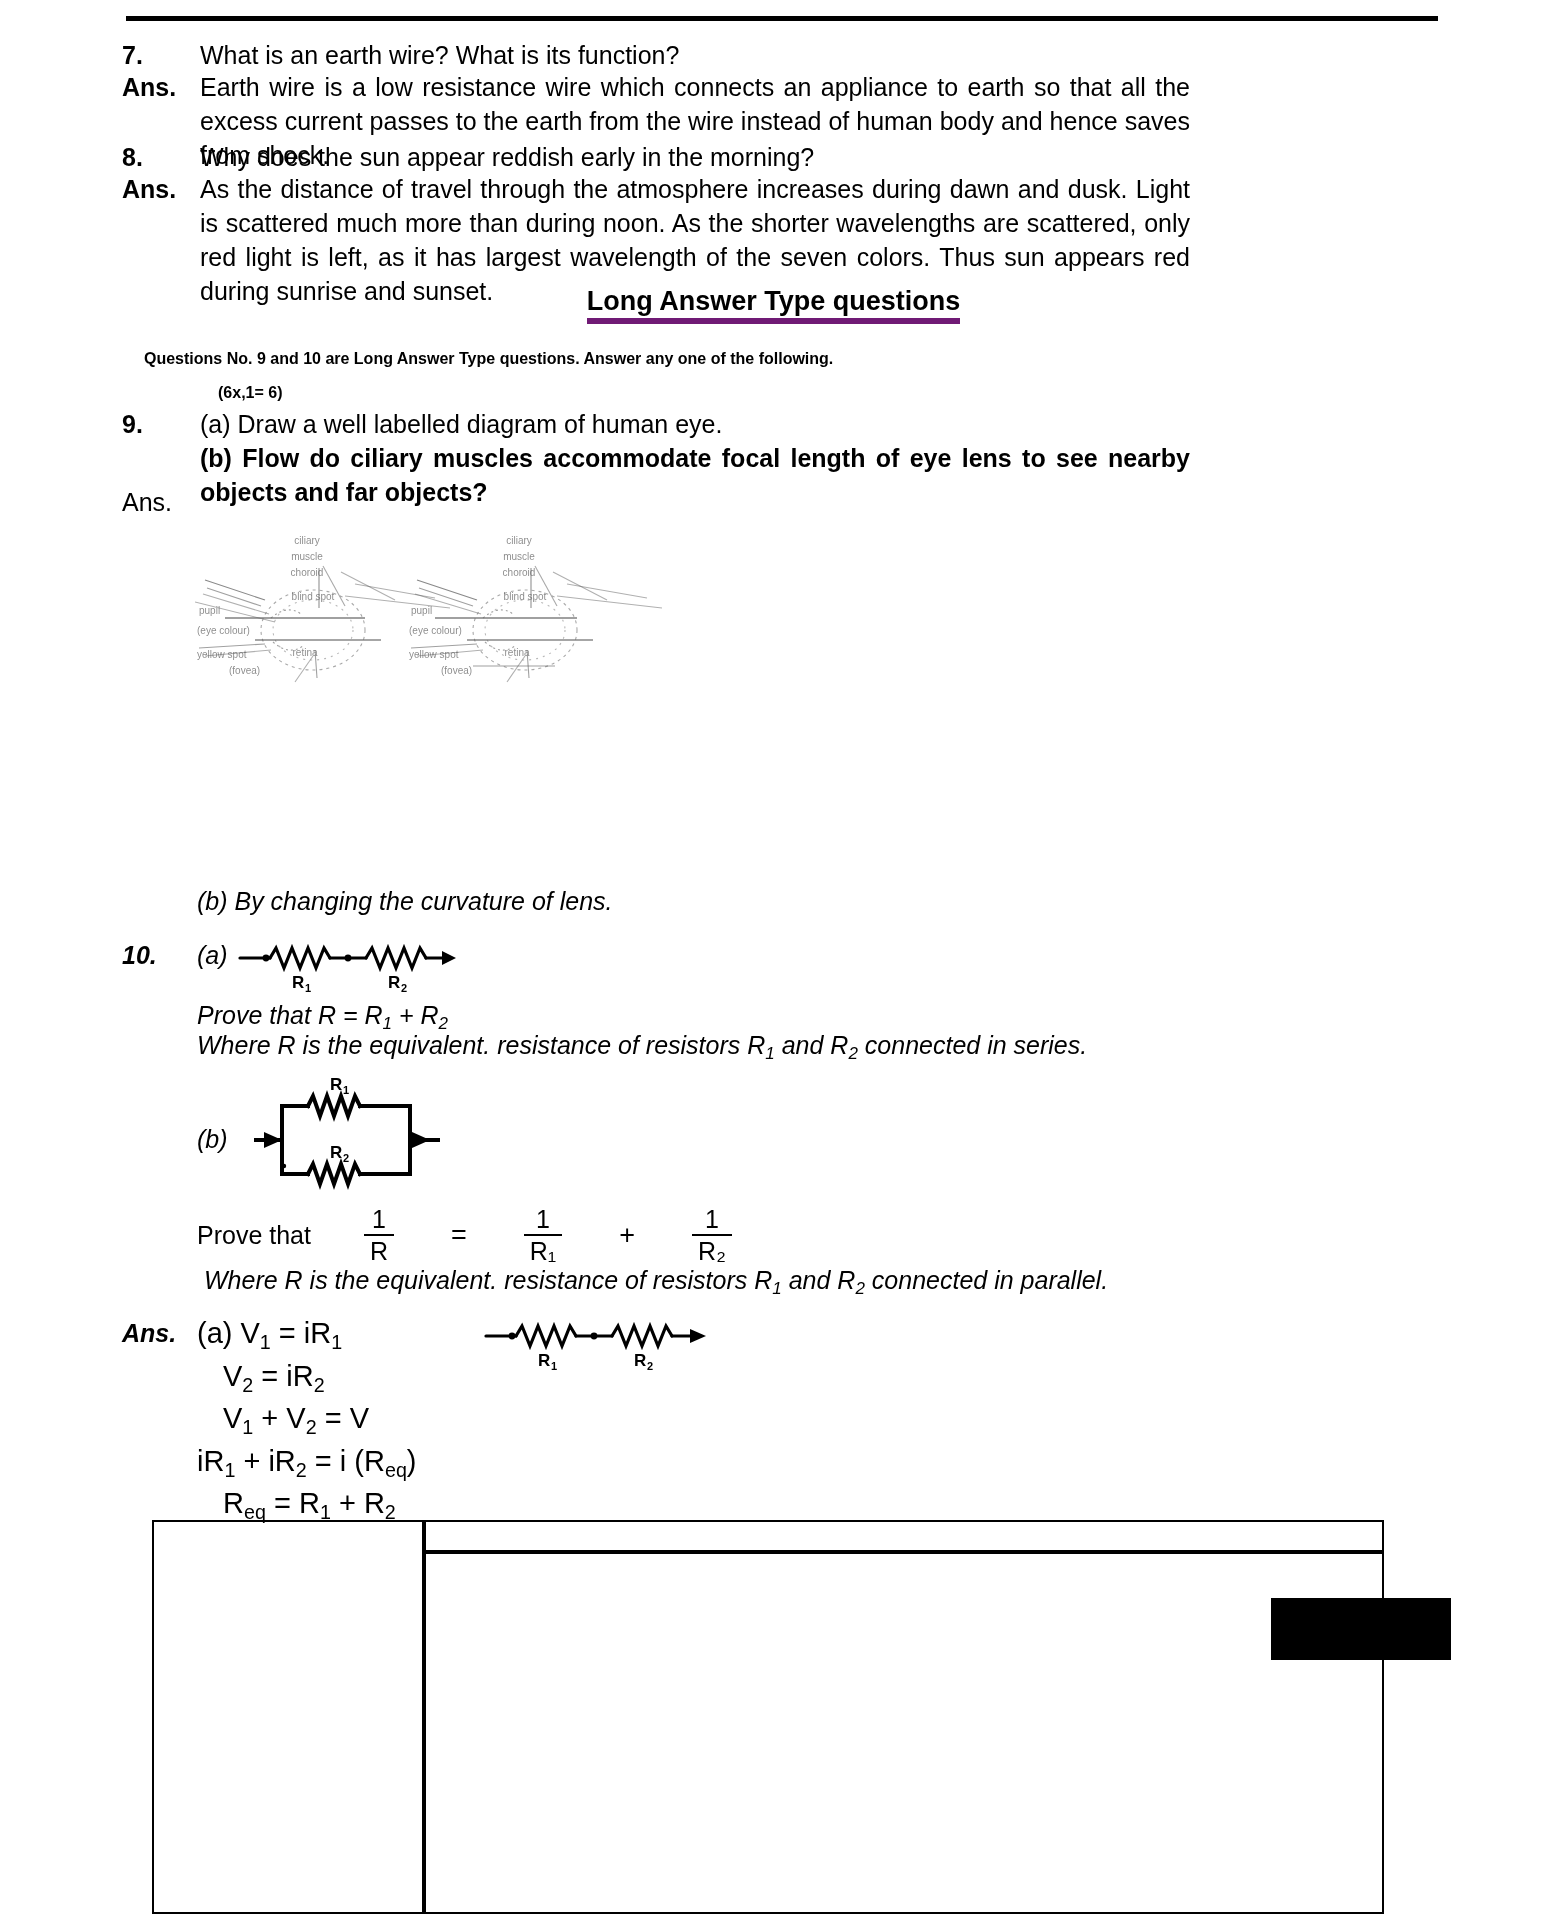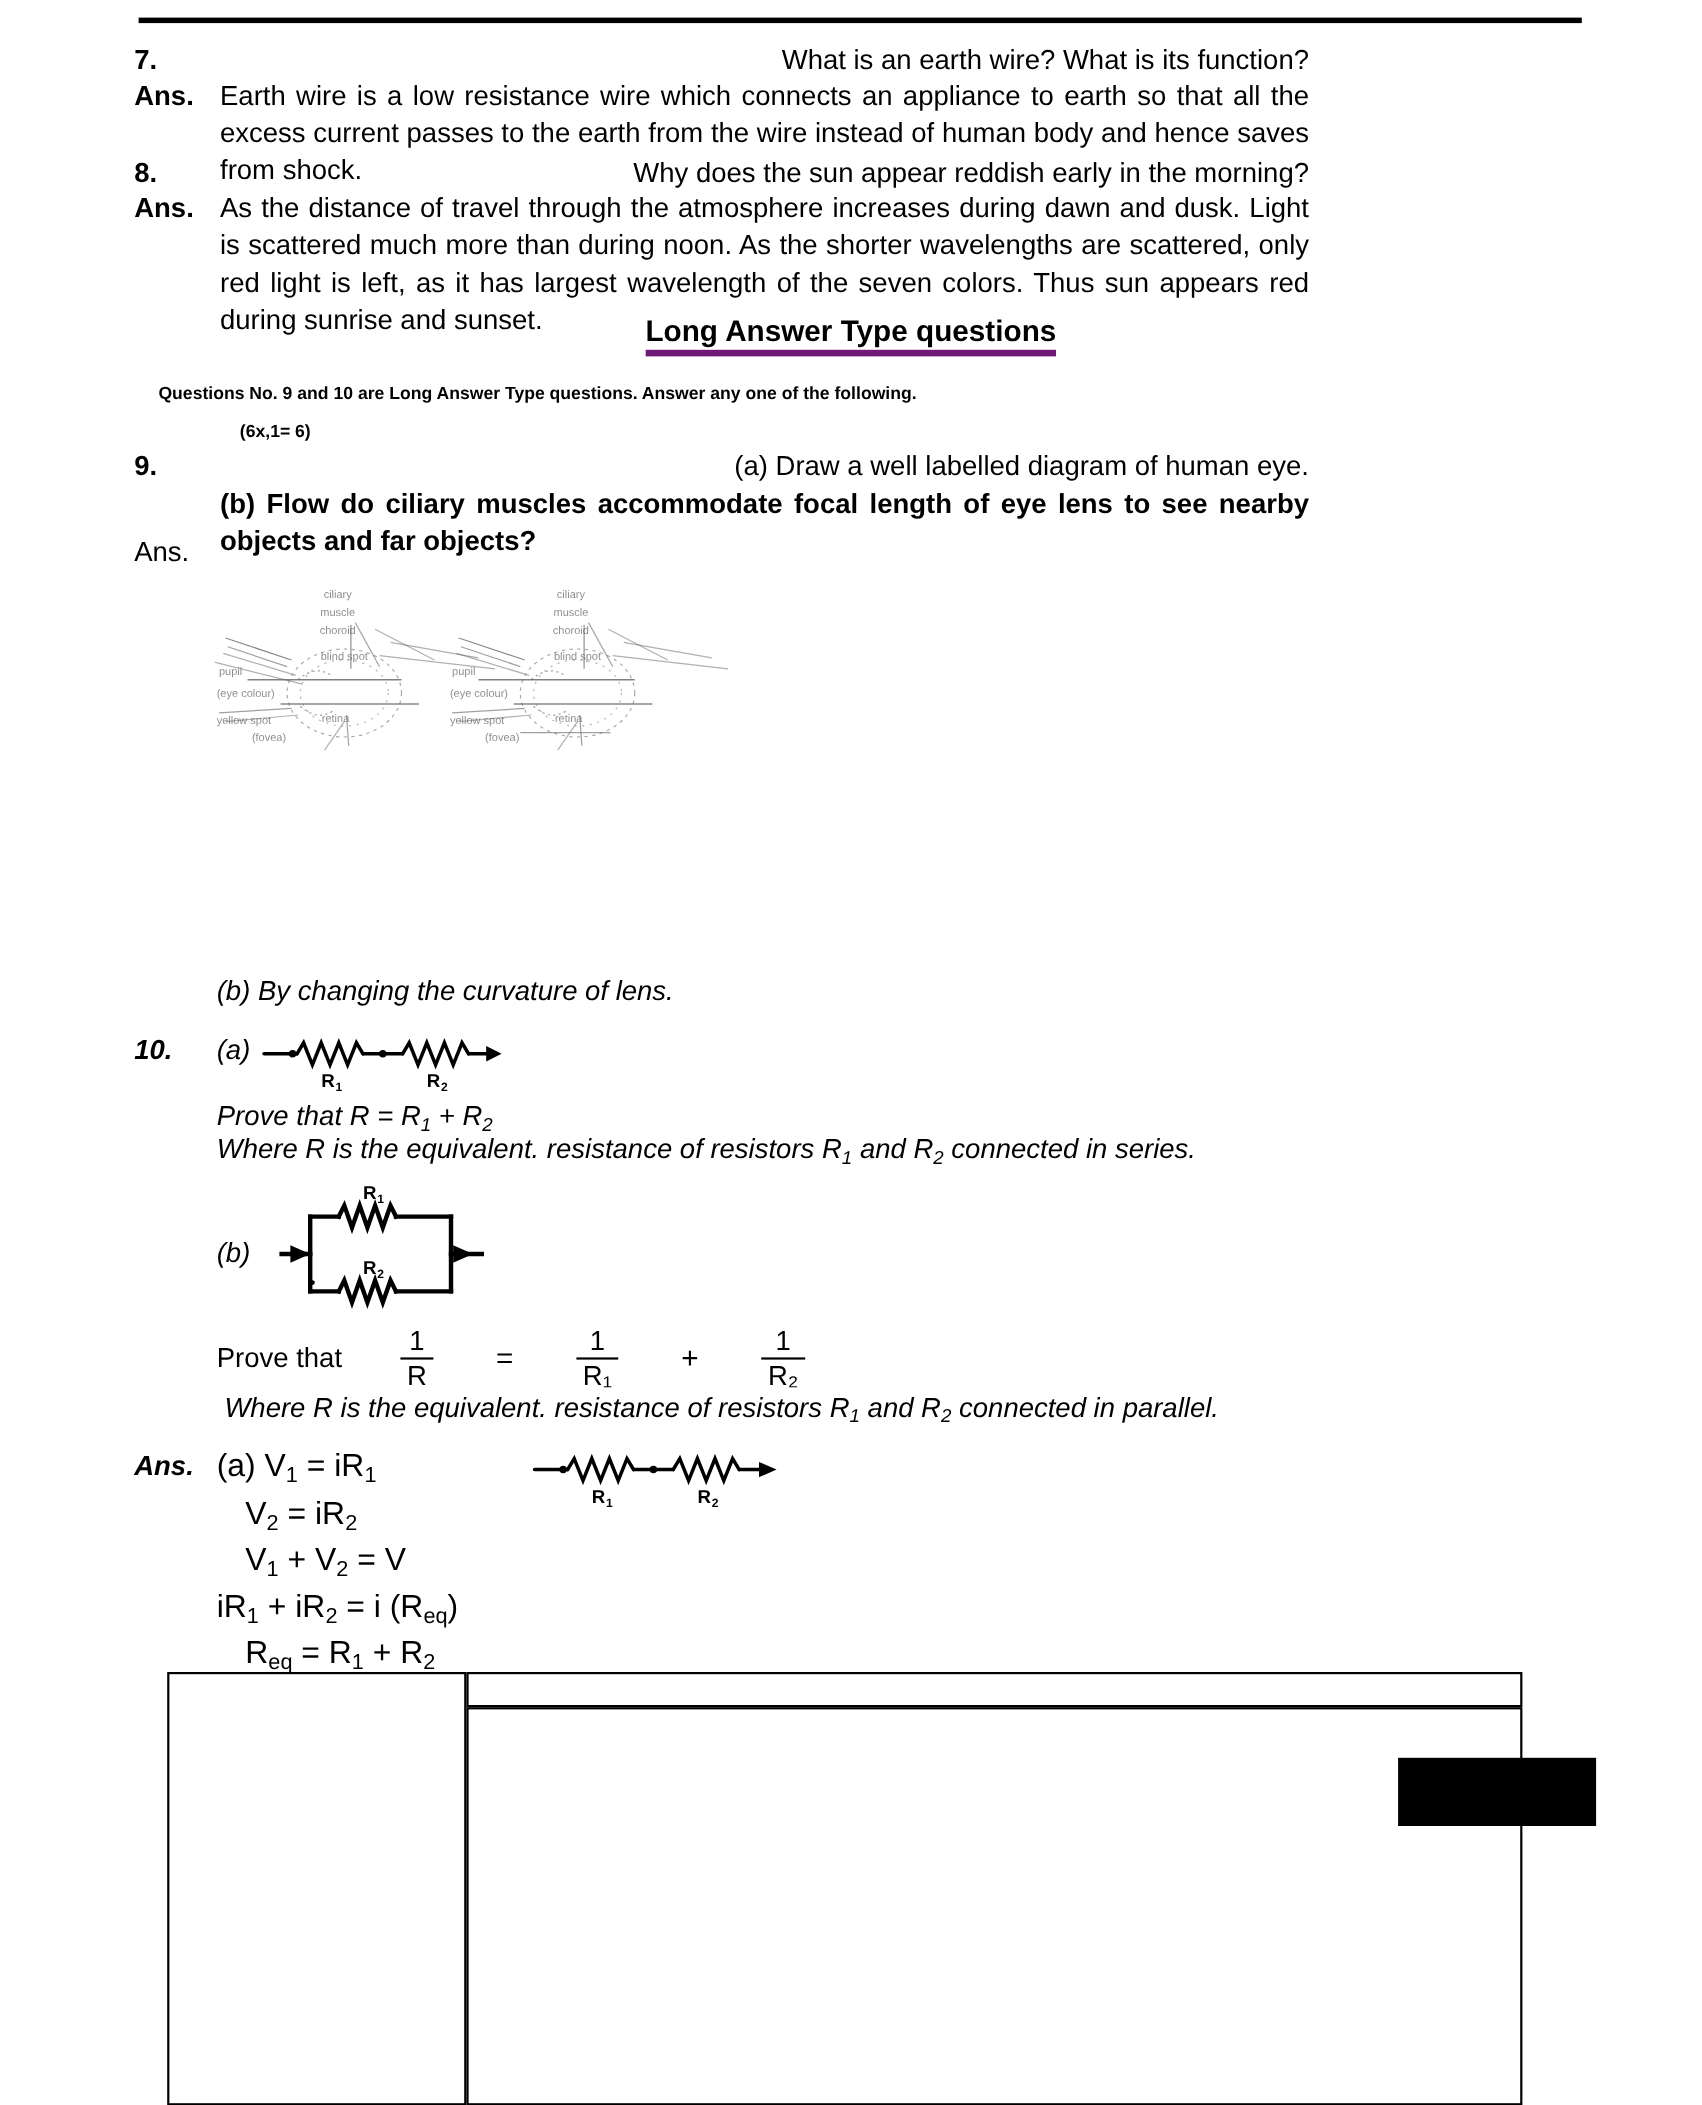--- a/index.html
+++ b/index.html
@@ -18,21 +18,21 @@
     background:#000;
   }
 
   
   .qrow{ position:absolute; display:flex; }
   .lbl{
     font-weight:bold; font-size:25px; line-height:34px;
     width:78px; flex:0 0 78px;
   }
   .body-txt{
-    font-size:25px; line-height:34px; width:990px;text-align:right;
+    font-size:25px; line-height:34px; width:990px;
   }
   .just{ text-align:justify; text-align-last:left; }
 
   .center-head{
     position:absolute; left:0; width:1547px; top:286px;
     text-align:center;
   }
   .center-head span{
     font-size:27px; font-weight:bold; border-bottom:6px solid #701a75;
     padding-bottom:2px;

